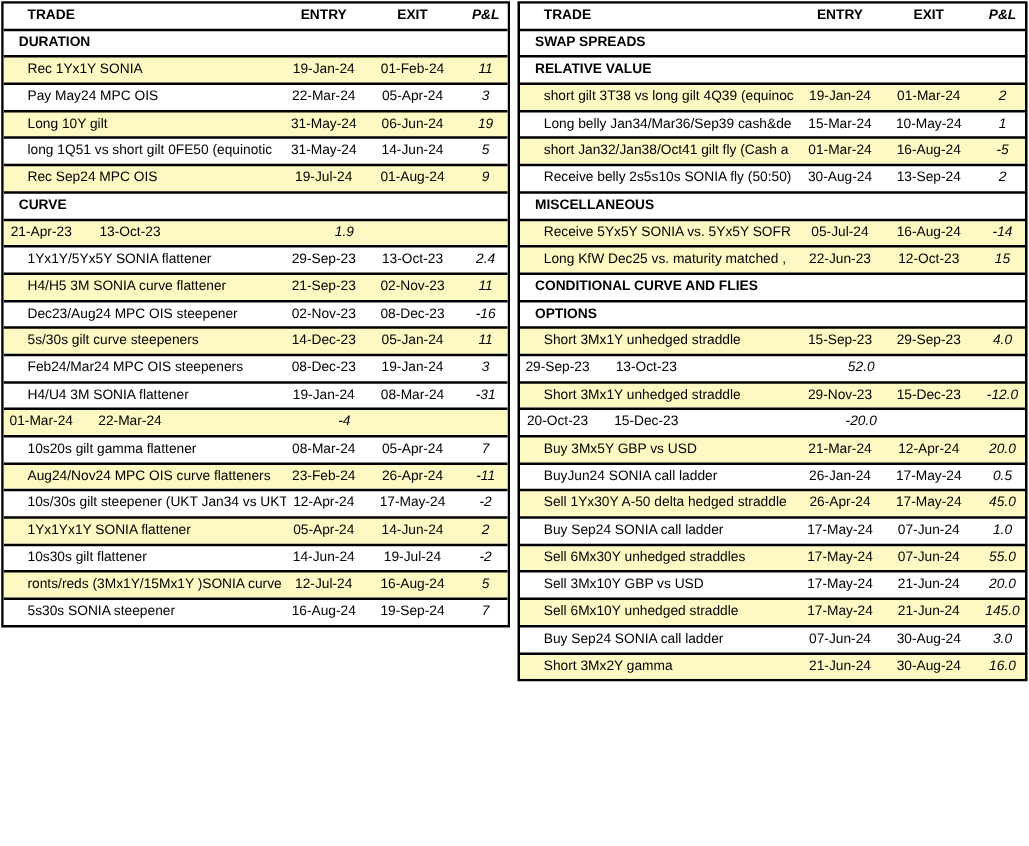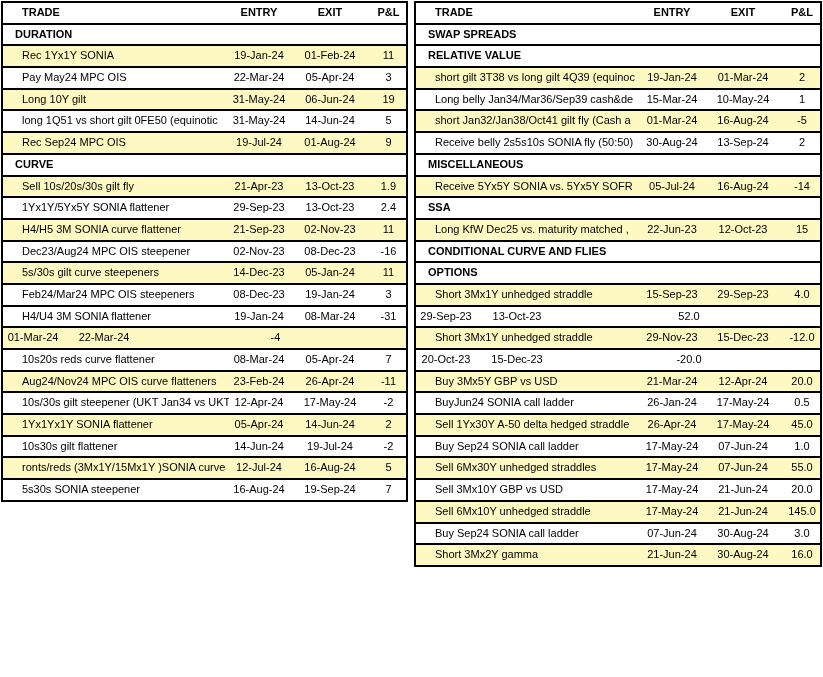--- a/index.html
+++ b/index.html
@@ -16,21 +16,21 @@
   .row{
     display:flex;align-items:center;height:19.7px;overflow:hidden;background:#fff;
   }
   .row + .row{border-top:2px solid #000;}
   .row.shade{background:#c0c0c0;}
   .row.hdr .c, .row.sec .c{font-weight:bold;}
   .c{white-space:nowrap;overflow:hidden;line-height:19.7px;}
   .c-trade{width:207px;padding-left:19px;flex:none;}
   .c-entry{width:60px;text-align:center;flex:none;}
   .c-exit{width:82px;text-align:center;flex:none;}
-  .c-pnl{flex:1;text-align:center;}
+  .c-pnl{flex:1;text-align:center;font-style:italic;}
   .sec-label{padding-left:12px;width:100%;}
 </style>
 <style>.row.shade{background:#fef9c3;}.xltable{border-color:#000000;}.row + .row{border-top-color:#000000;}body{color:#000000;background:#ffffff;}</style></head>
 <body>
 
 <div>
   <div class="xltable left">
       <div class="row hdr">
         <div class="c c-trade">TRADE</div>
         <div class="c c-entry">ENTRY</div>
@@ -67,21 +67,20 @@
       <div class="row shade">
         <div class="c c-trade">Rec Sep24 MPC OIS</div>
         <div class="c c-entry">19-Jul-24</div>
         <div class="c c-exit">01-Aug-24</div>
         <div class="c c-pnl">9</div>
       </div>
       <div class="row sec">
         <div class="c sec-label">CURVE</div>
       </div>
       <div class="row shade">
-        <div class="c c-trade">Sell 10s/20s/30s gilt fly</div>
         <div class="c c-entry">21-Apr-23</div>
         <div class="c c-exit">13-Oct-23</div>
         <div class="c c-pnl">1.9</div>
       </div>
       <div class="row">
         <div class="c c-trade">1Yx1Y/5Yx5Y SONIA flattener</div>
         <div class="c c-entry">29-Sep-23</div>
         <div class="c c-exit">13-Oct-23</div>
         <div class="c c-pnl">2.4</div>
       </div>
@@ -114,21 +113,21 @@
         <div class="c c-entry">19-Jan-24</div>
         <div class="c c-exit">08-Mar-24</div>
         <div class="c c-pnl">-31</div>
       </div>
       <div class="row shade">
         <div class="c c-entry">01-Mar-24</div>
         <div class="c c-exit">22-Mar-24</div>
         <div class="c c-pnl">-4</div>
       </div>
       <div class="row">
-        <div class="c c-trade">10s20s reds curve flattener</div>
+        <div class="c c-trade">10s20s gilt gamma flattener</div>
         <div class="c c-entry">08-Mar-24</div>
         <div class="c c-exit">05-Apr-24</div>
         <div class="c c-pnl">7</div>
       </div>
       <div class="row shade">
         <div class="c c-trade">Aug24/Nov24 MPC OIS curve flatteners</div>
         <div class="c c-entry">23-Feb-24</div>
         <div class="c c-exit">26-Apr-24</div>
         <div class="c c-pnl">-11</div>
       </div>
@@ -202,23 +201,20 @@
       </div>
       <div class="row sec">
         <div class="c sec-label">MISCELLANEOUS</div>
       </div>
       <div class="row shade">
         <div class="c c-trade">Receive 5Yx5Y SONIA vs. 5Yx5Y SOFR</div>
         <div class="c c-entry">05-Jul-24</div>
         <div class="c c-exit">16-Aug-24</div>
         <div class="c c-pnl">-14</div>
       </div>
-      <div class="row sec">
-        <div class="c sec-label">SSA</div>
-      </div>
       <div class="row shade">
         <div class="c c-trade">Long KfW Dec25 vs. maturity matched ,</div>
         <div class="c c-entry">22-Jun-23</div>
         <div class="c c-exit">12-Oct-23</div>
         <div class="c c-pnl">15</div>
       </div>
       <div class="row sec">
         <div class="c sec-label">CONDITIONAL CURVE AND FLIES</div>
       </div>
       <div class="row sec">

